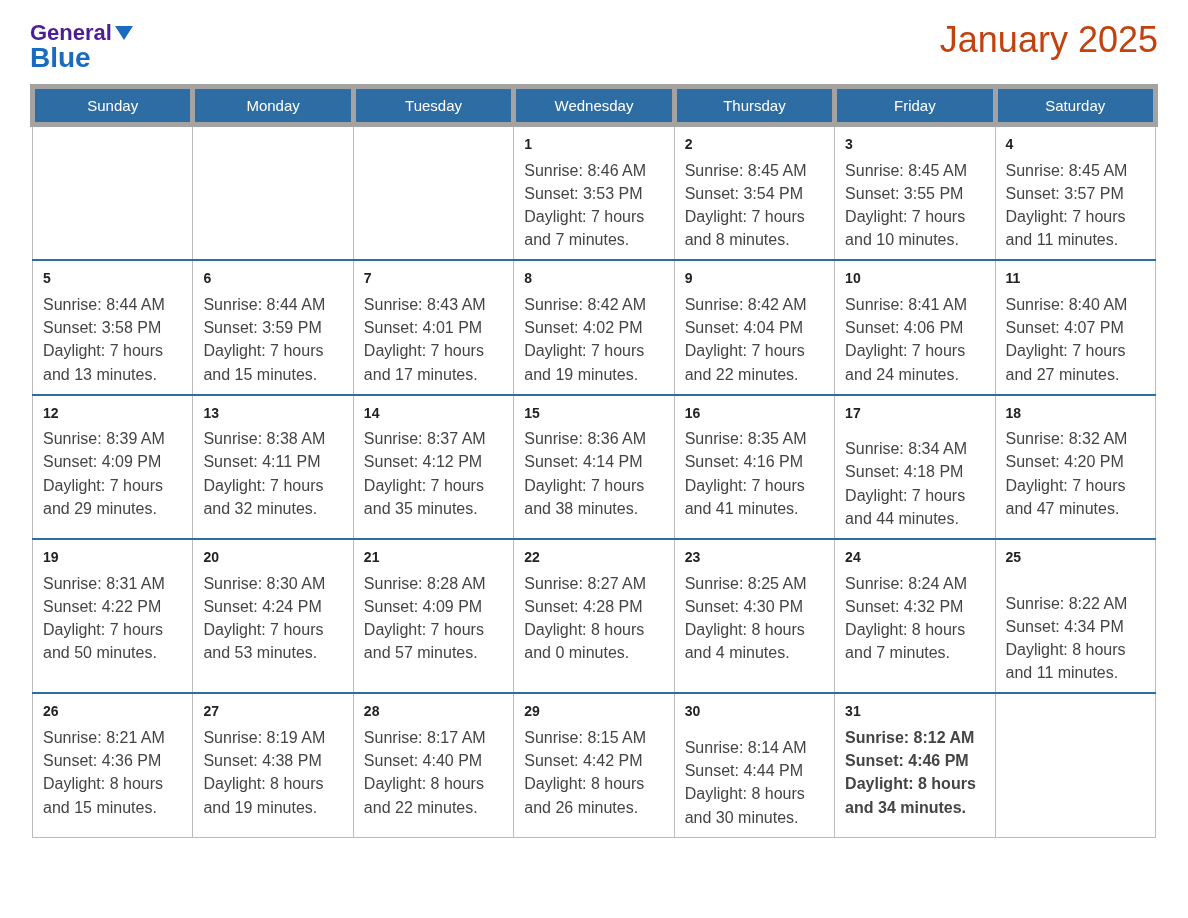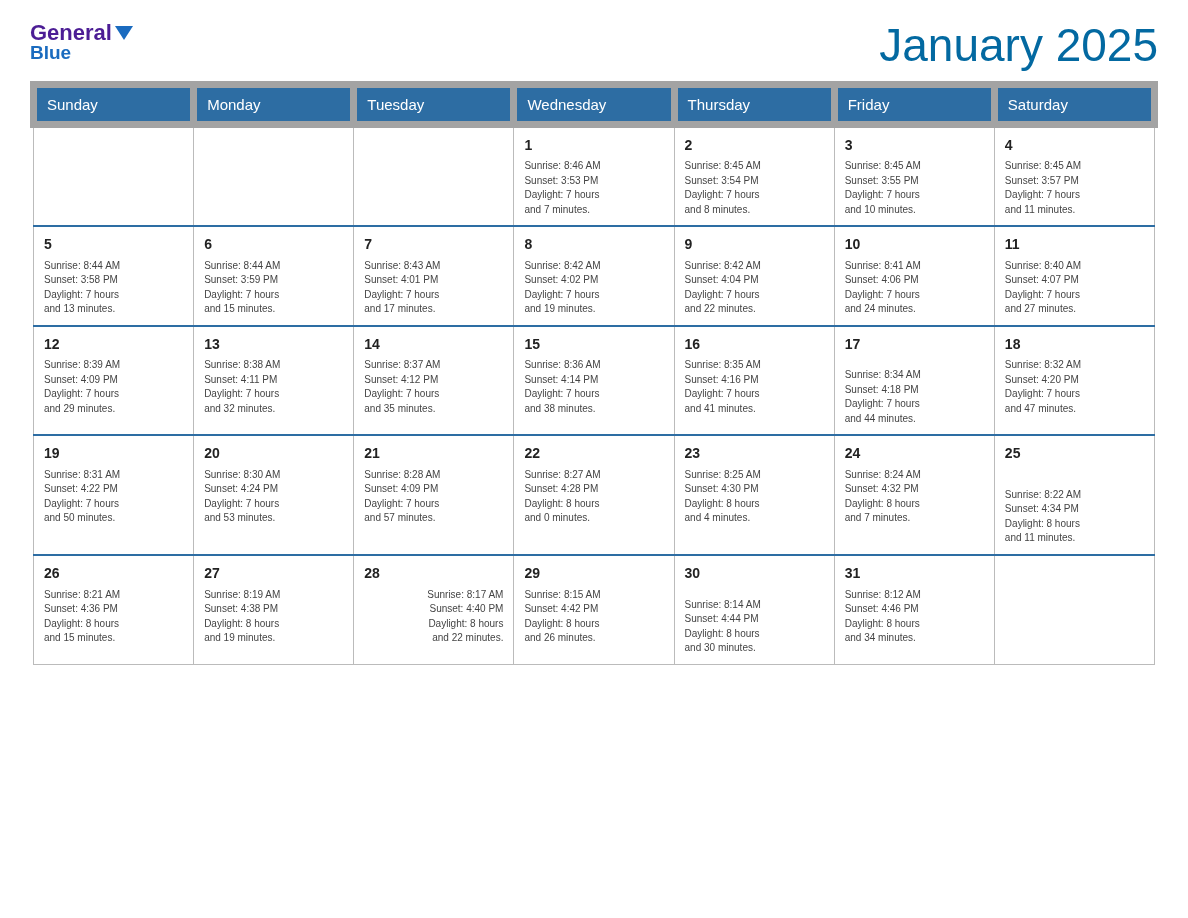--- a/index.html
+++ b/index.html
@@ -21,53 +21,53 @@
       display: flex;
       align-items: center;
       gap: 4px;
     }
     .logo-text-general {
       font-size: 22px;
       font-weight: bold;
       color: #4c1d95;
     }
     .logo-text-blue {
-      font-size: 19px;
+      font-size: 28px;
       font-weight: bold;
       color: #1a6bbf;
       text-align: center;
     }
     .title-section {
       text-align: right;
     }
     .page-title {
-      font-size: 46px;
+      font-size: 36px;
       font-weight: normal;
-      color: #0369a1;
+      color: #c2410c;
       line-height: 1.1;
     }
     .subtitle {
       font-size: 18px;
       color: #444;
       margin-top: 4px;
     }
     .calendar {
       width: 100%;
       border-collapse: collapse;
       border: 1px solid #999;
       margin-top: 10px;
     }
     .calendar th {
       background-color: #2d6da3;
       color: #fff;
       padding: 8px 10px;
-      text-align: left;
+      text-align: center;
       font-size: 15px;
       font-weight: normal;
-      border: 7px solid #a3a3a3;
+      border: 5px solid #a3a3a3;
     }
     .calendar td {
       vertical-align: top;
       padding: 8px 10px;
       border: 1px solid #bbb;
       width: calc(100% / 7);
       min-height: 100px;
       font-size: 12.5px;
       line-height: 1.4;
       background: #fff;
@@ -77,21 +77,21 @@
     }
     .day-number {
       font-size: 14px;
       font-weight: bold;
       color: #222;
       display: block;
       margin-bottom: 4px;
     }
     .day-info {
       color: #444;
-      font-size: 10px;
+      font-size: 16px;
       line-height: 1.45;
     }
     .week-row td {
       border-top: 2px solid #2d6da3;
     }
   </style>
 </head>
 <body>
 
 <div class="header">
@@ -322,42 +322,42 @@
         </td>
         <td>
           <span class="day-number">27</span>
           <div class="day-info" style="white-space: pre-line;">Sunrise: 8:19 AM
 Sunset: 4:38 PM
 Daylight: 8 hours
 and 19 minutes.</div>
         </td>
         <td>
           <span class="day-number">28</span>
-          <div class="day-info" style="white-space: pre-line; text-align: right;">Sunrise: 8:17 AM
+          <div class="day-info" style="white-space: pre-line;">Sunrise: 8:17 AM
 Sunset: 4:40 PM
 Daylight: 8 hours
 and 22 minutes.</div>
         </td>
         <td>
           <span class="day-number">29</span>
           <div class="day-info" style="white-space: pre-line;">Sunrise: 8:15 AM
 Sunset: 4:42 PM
 Daylight: 8 hours
 and 26 minutes.</div>
         </td>
         <td>
           <span class="day-number">30</span>
           <div class="day-info" style="white-space: pre-line; margin-top: 14px;">Sunrise: 8:14 AM
 Sunset: 4:44 PM
 Daylight: 8 hours
 and 30 minutes.</div>
         </td>
         <td>
           <span class="day-number">31</span>
-          <div class="day-info" style="white-space: pre-line;">Sunrise: 8:12 AM
+          <div class="day-info" style="white-space: pre-line; font-weight: bold;">Sunrise: 8:12 AM
 Sunset: 4:46 PM
 Daylight: 8 hours
 and 34 minutes.</div>
         </td>
         <td class="empty"></td>
       </tr>
     </tbody>
 </table>
 
 </body></html>

